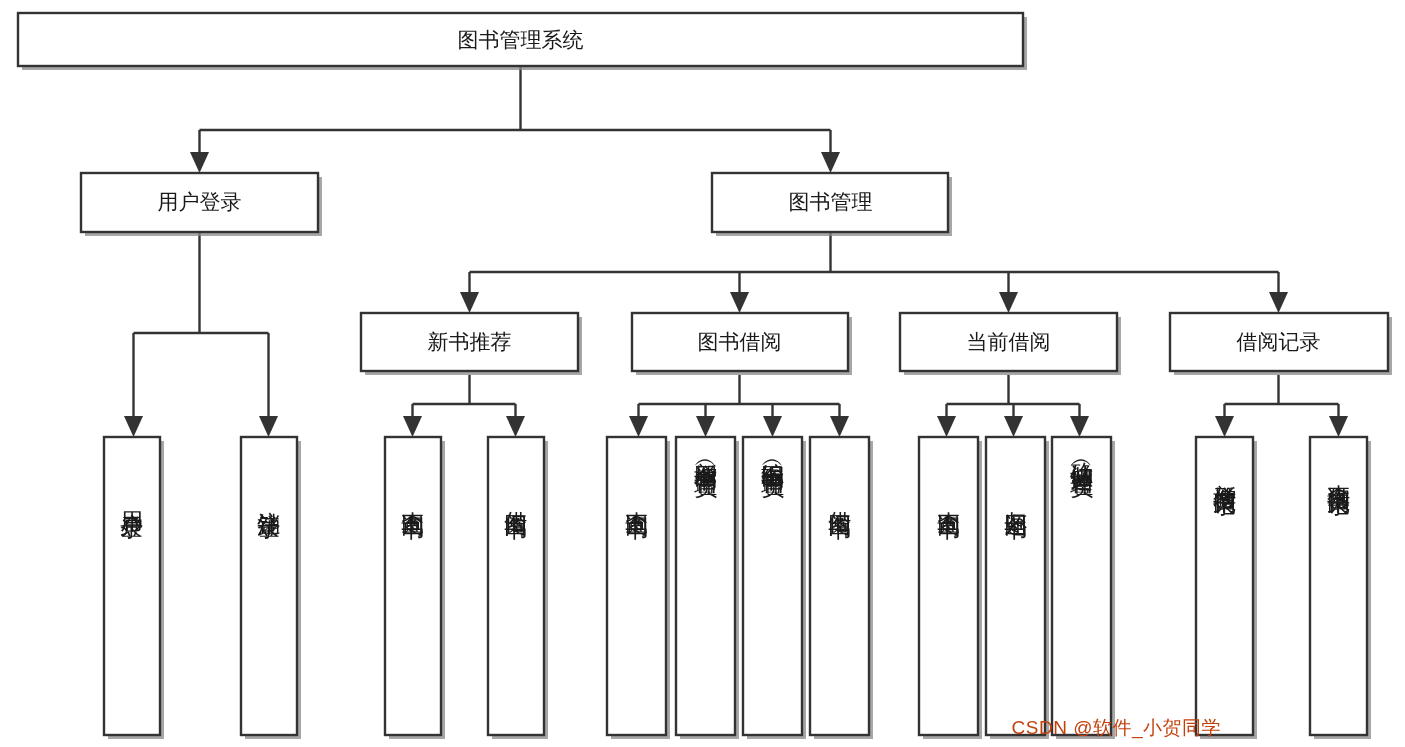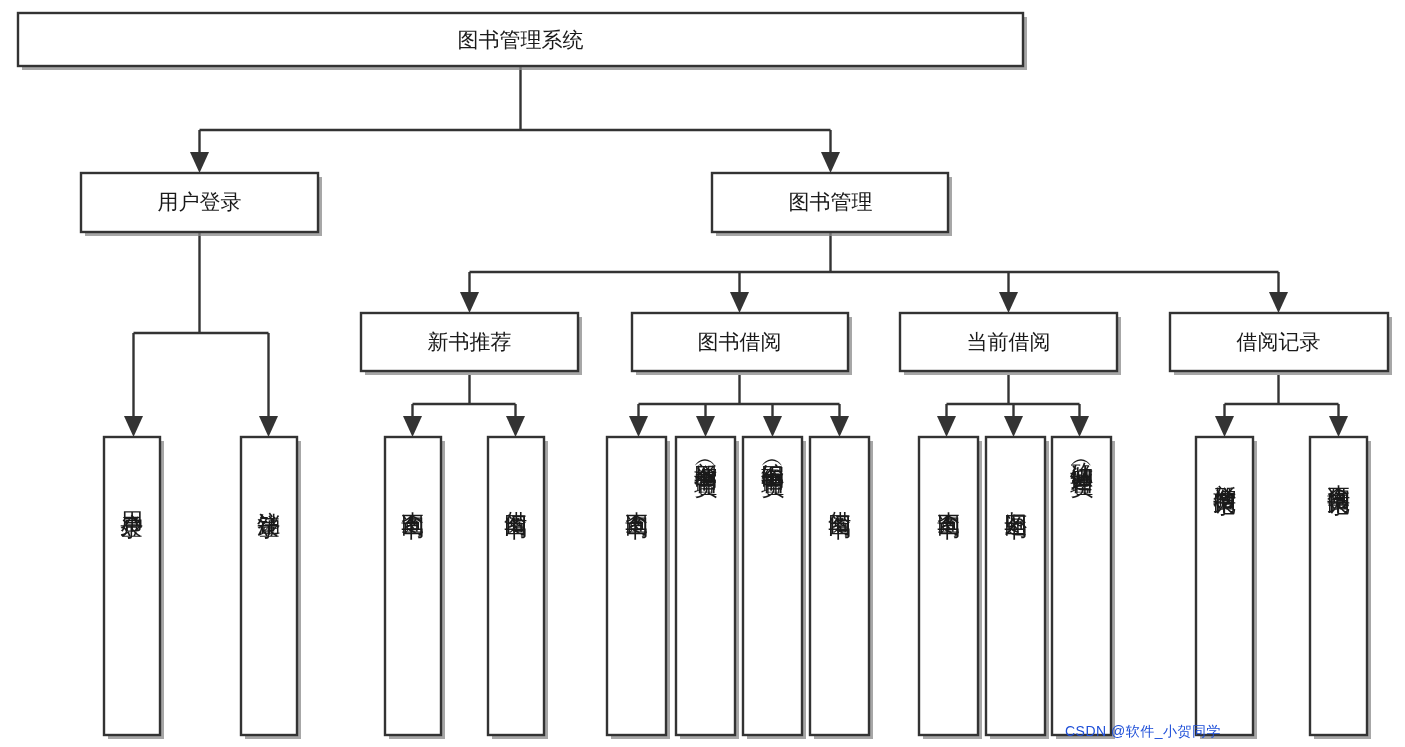--- a/index.html
+++ b/index.html
@@ -73,22 +73,22 @@
     text-align: center;
     transform: translateX(-50%);
     pointer-events: none;
     user-select: none;
   }
   .watermark {
     position: absolute;
     right: 8px;
     bottom: 6px;
     font-family: "Liberation Sans", "DejaVu Sans", sans-serif;
-    font-size: 14px;
-    color: #1d4ed8;
+    font-size: 19px;
+    color: #c2410c;
     white-space: nowrap;
     letter-spacing: 0.5px;
   }
 </style>
 </head>
 <body>
 
 <div id="diagram-root">
 
   <svg id="flow-svg" viewBox="0 0 1405 747">

